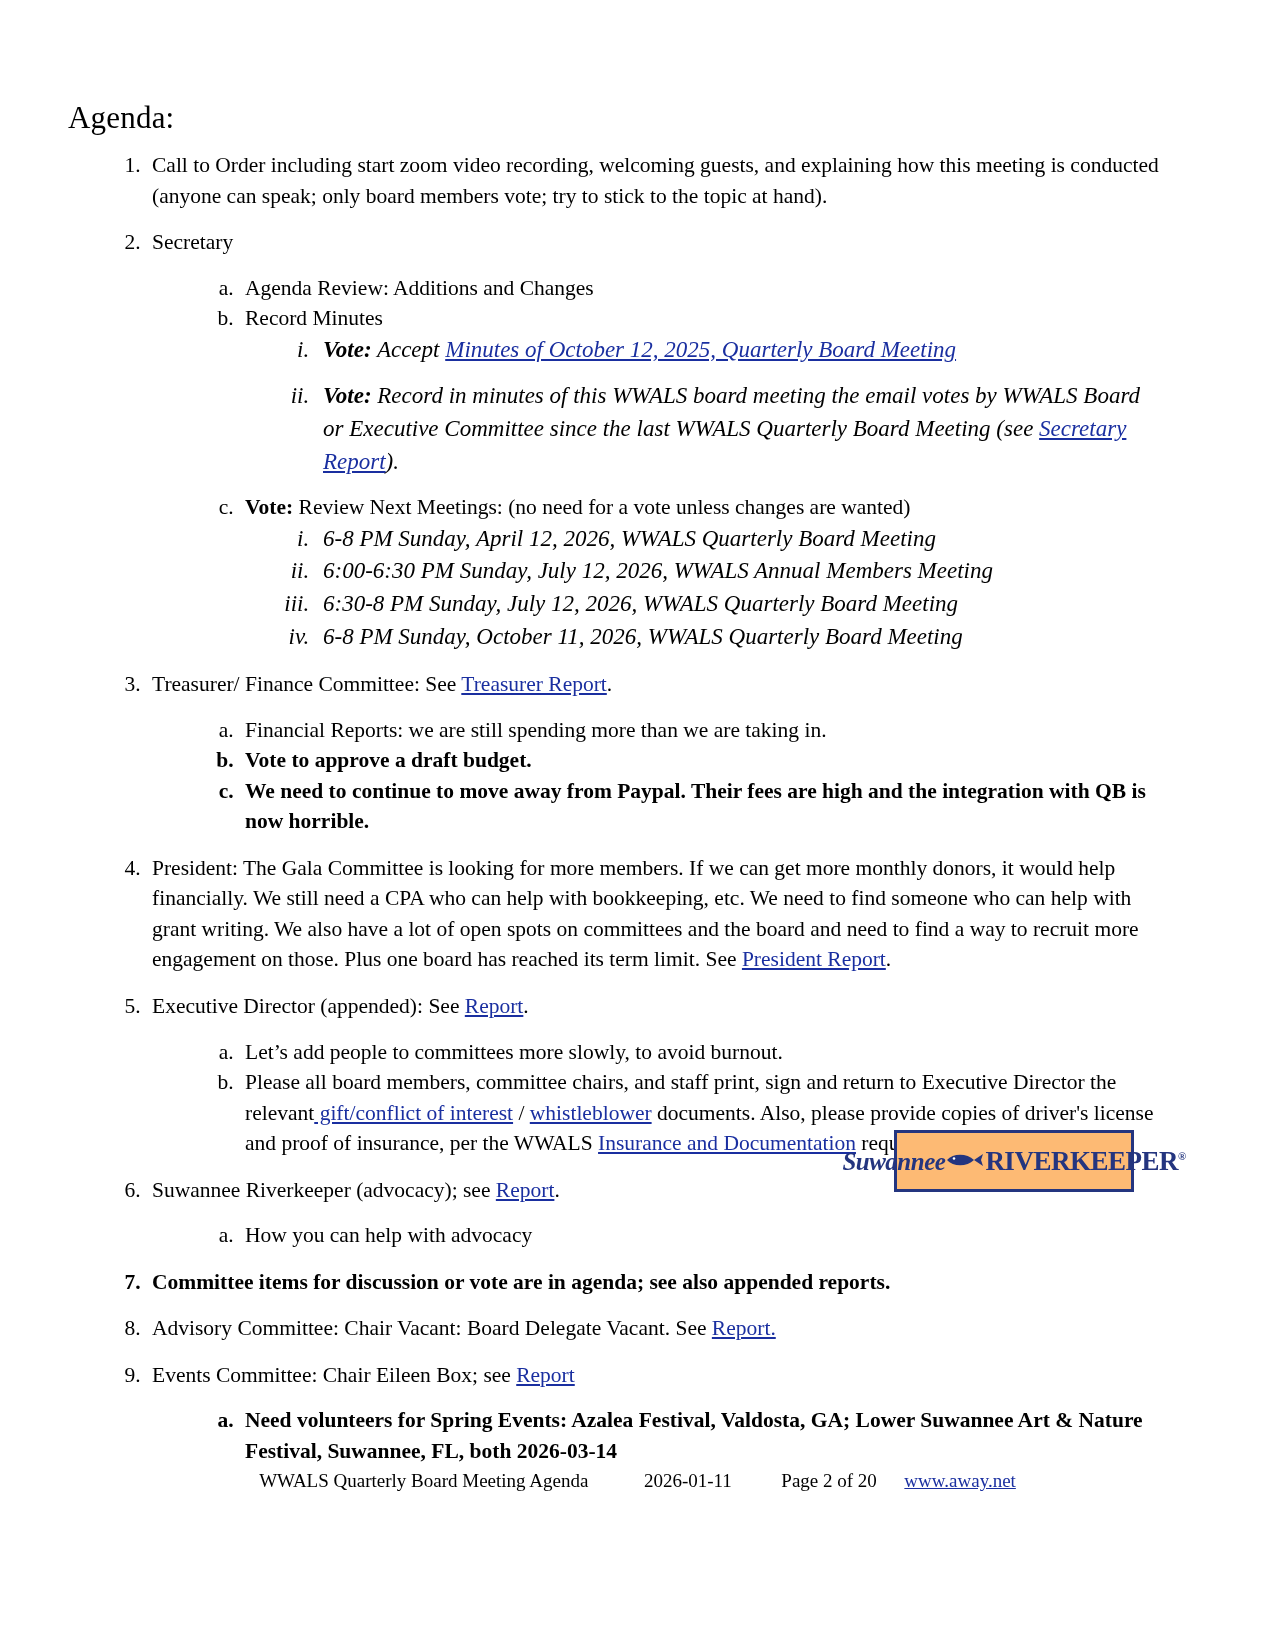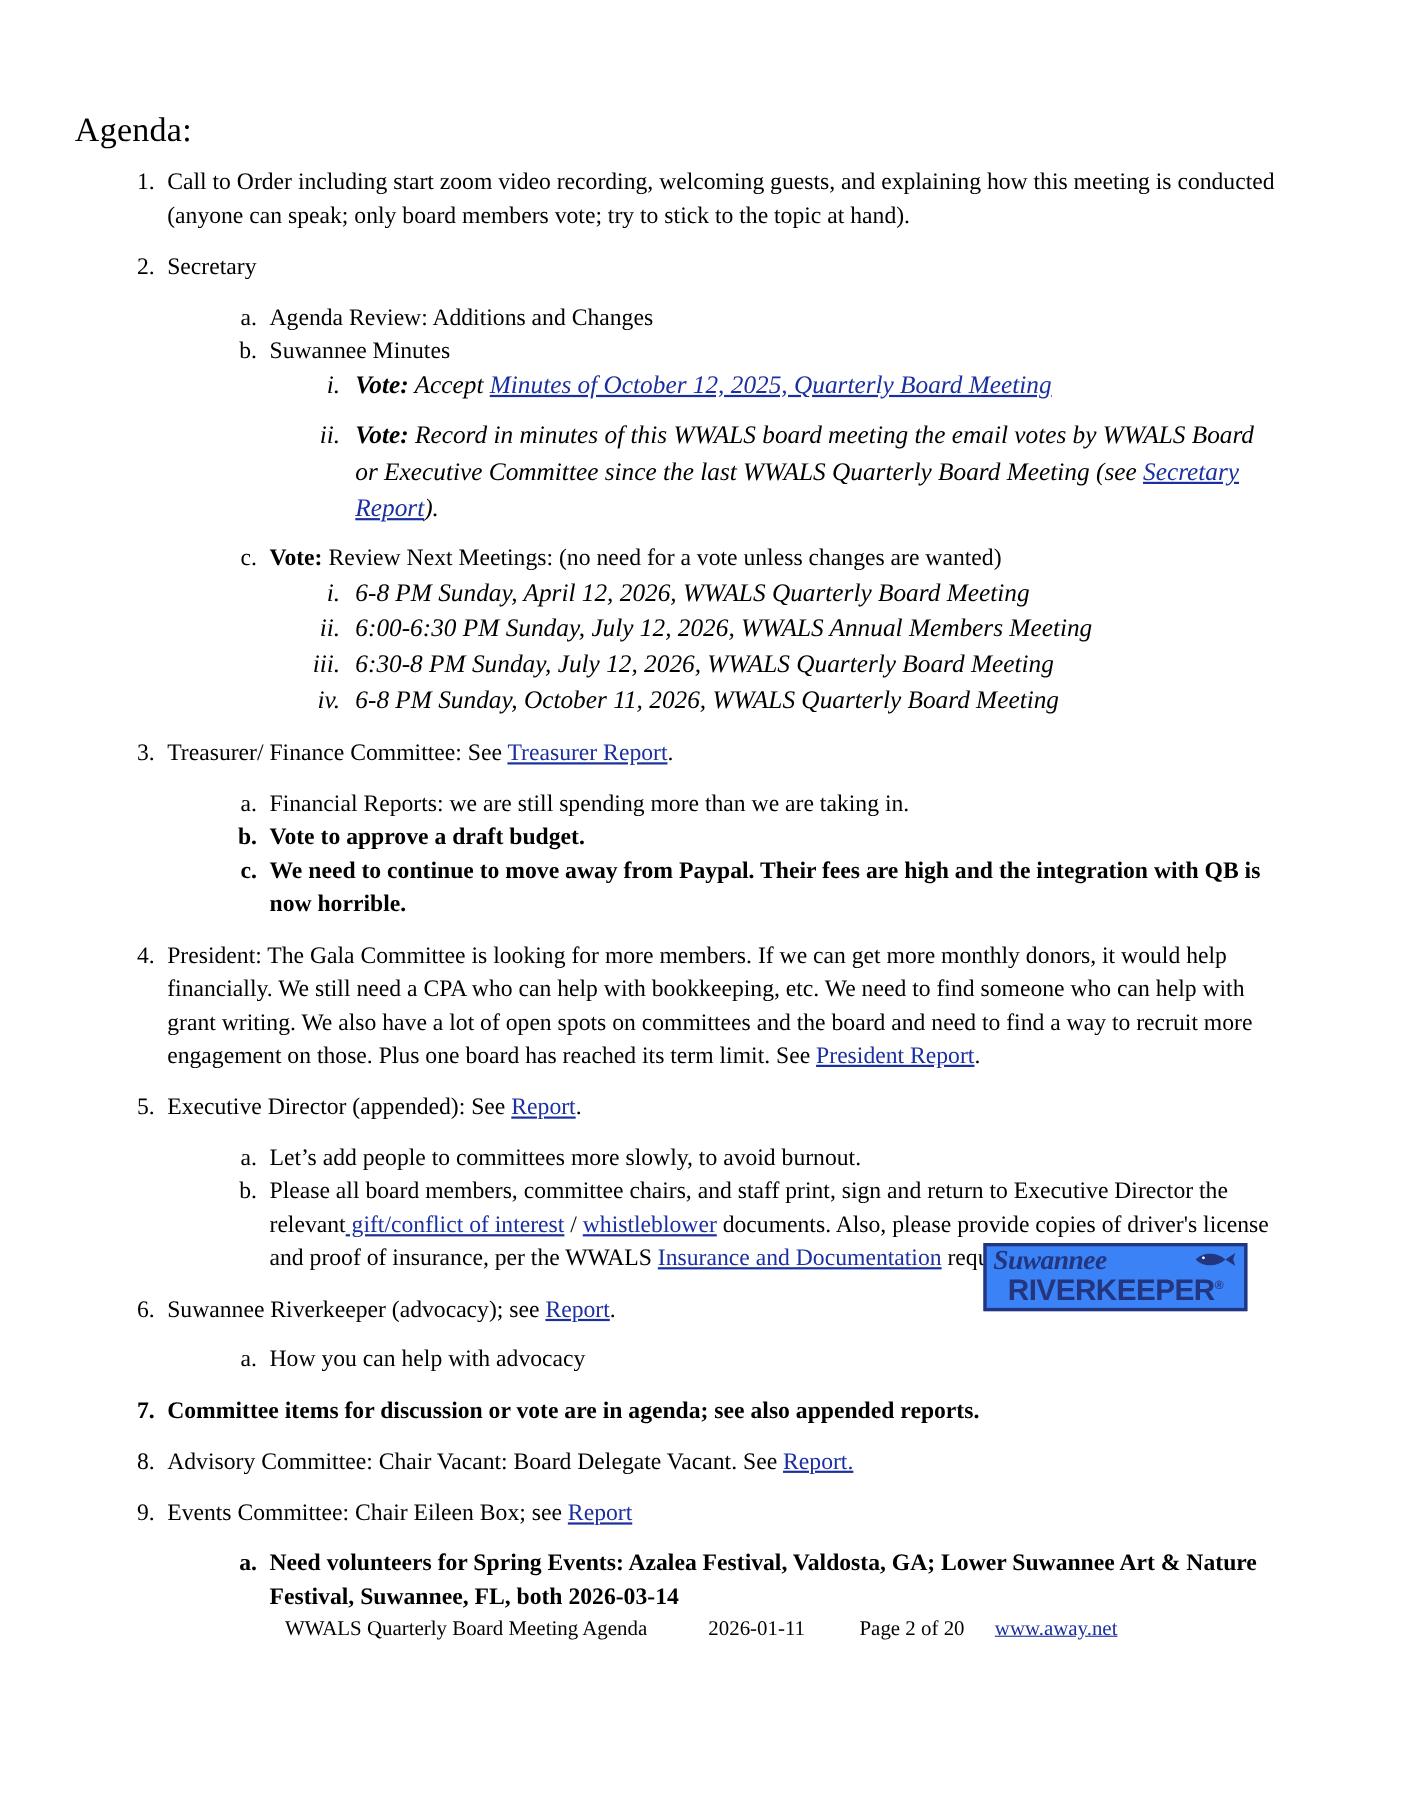--- a/index.html
+++ b/index.html
@@ -72,23 +72,22 @@
     font-weight: bold;
   }
   .logo {
     position: absolute;
     left: 894px;
     top: 1130px;
     width: 240px;
     height: 62px;
     border: 3px solid #24357f;
     box-sizing: border-box;
-    background: #3b82f6;
+    background: #fdba74;
     display: flex;
-    flex-direction: column;
     justify-content: center;
     align-items: center;
     padding: 2px 6px;
   }
   .logo-top {
     display: flex;
     align-items: center;
     width: 100%;
     justify-content: space-between;
     line-height: 1;
@@ -100,21 +99,21 @@
     font-size: 25px;
     color: #24357f;
     letter-spacing: -0.5px;
   }
   .logo-fish {
     color: #24357f;
     font-size: 20px;
     line-height: 1;
   }
   .logo-word2 {
-    font-family: Liberation Sans, sans-serif;
+    font-family: Liberation Serif, serif;
     font-weight: bold;
     font-size: 27px;
     color: #24357f;
     letter-spacing: -0.5px;
     line-height: 1.05;
     width: 100%;
     text-align: center;
   }
   .logo-reg {
     font-size: 11px;
@@ -161,21 +160,21 @@
       <span>Call to Order including start zoom video recording, welcoming guests, and explaining how this meeting is conducted (anyone can speak; only board members vote; try to stick to the topic at hand).</span>
     </li>
 
     <li>
       <span>Secretary</span>
       <ol class="level2">
         <li>
           <span>Agenda Review: Additions and Changes</span>
         </li>
         <li>
-          <span>Suwannee Minutes</span>
+          <span>Record Minutes</span>
           <ol class="level3 spaced">
             <li>
               <span class="bold">Vote:</span><span> Accept </span><a class="doclink" href="#">Minutes of October 12, 2025, Quarterly Board Meeting</a>
             </li>
             <li>
               <span class="bold">Vote:</span><span> Record in minutes of this WWALS board meeting the email votes by WWALS Board or Executive Committee since the last WWALS Quarterly Board Meeting (see </span><a class="doclink" href="#">Secretary Report</a><span>).</span>
             </li>
           </ol>
         </li>
         <li>

